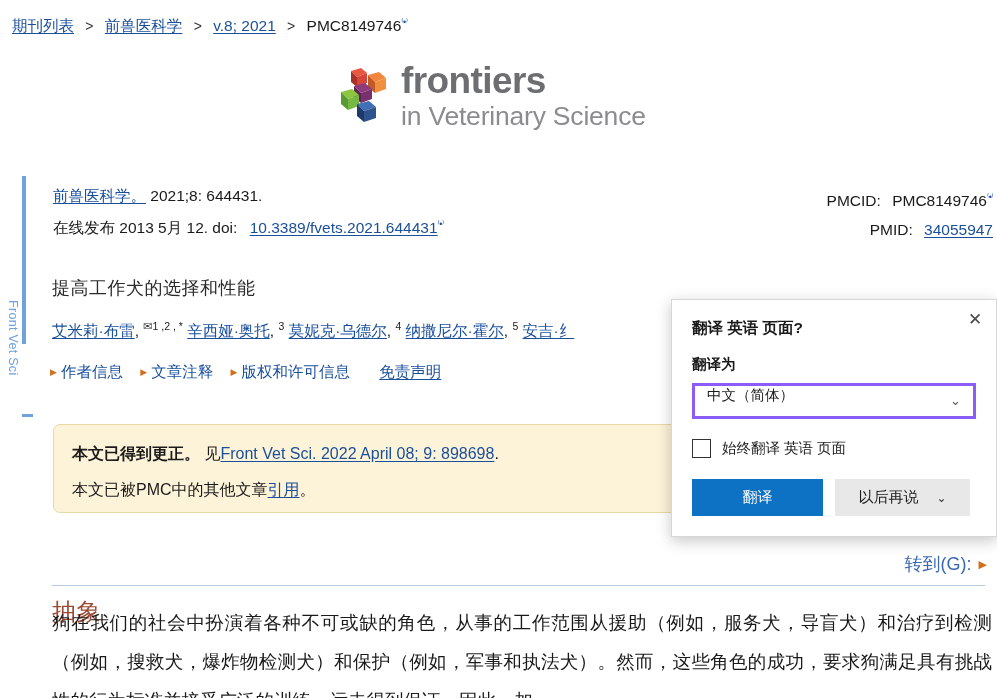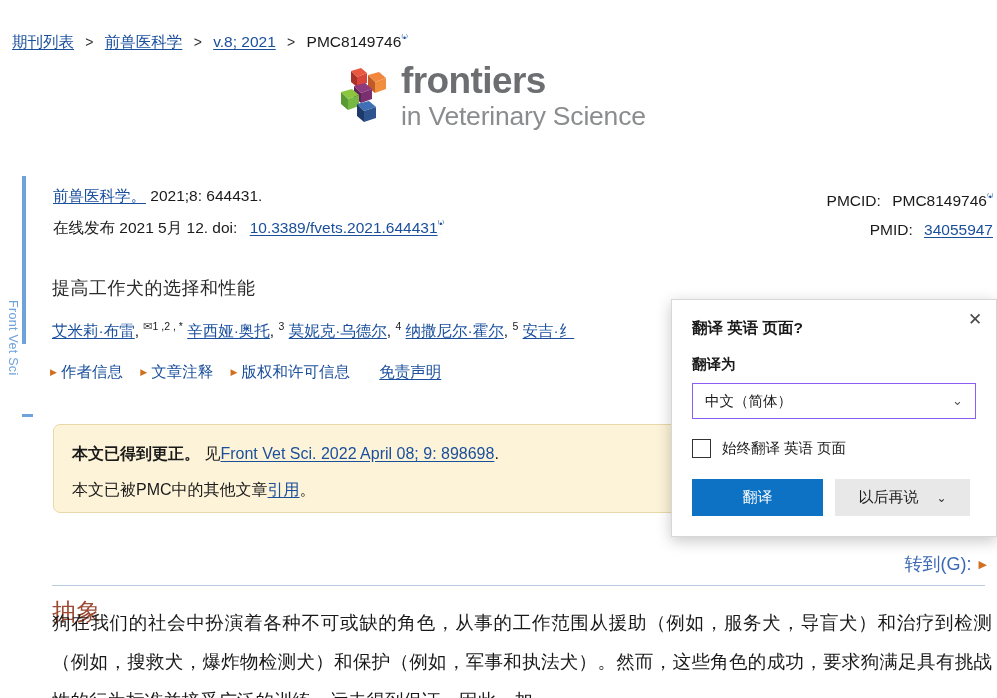--- a/index.html
+++ b/index.html
@@ -15,21 +15,21 @@
   #page {
     position: relative;
     width: 997px; height: 698px;
     background: #ffffff;
     overflow: hidden;
   }
 
   
   .breadcrumb {
     position: absolute;
-    left: 12px; top: 32px;
+    left: 12px; top: 16px;
     font-size: 15.5px;
     color: #222;
     white-space: nowrap;
     text-align: right;
   }
   .breadcrumb a {
     color: #1a4f9c;
     text-decoration: underline;
     text-underline-offset: 2px;
   }
@@ -269,24 +269,23 @@
   }
   .tdlg-label {
     font-size: 14.5px;
     font-weight: bold;
     color: #1a1a1a;
     margin-bottom: 9px;
   }
   .tdlg-select {
     position: relative;
     height: 36px;
-    border: 1px solid #8b5cf6;
+    border: 3px solid #8b5cf6;
     background: #fff;
     display: flex;
-    align-items: center;
     padding: 0 12px;
     font-size: 14.5px;
     color: #1a1a1a;
     cursor: pointer;
   }
   .tdlg-select .chev {
     position: absolute;
     right: 12px; top: 50%;
     transform: translateY(-55%);
     font-size: 13px;
@@ -382,21 +381,21 @@
   <div class="rail"></div>
   <div class="rail-label">Front Vet Sci</div>
   <div class="rail-dash"></div>
 
   <div class="cite">
     <div>
       <a href="#">前兽医科学。</a>
       <span>2021;8: 644431.</span>
     </div>
     <div class="row2">
-      <span>在线发布 2021 5月 12. doi:</span>
+      <span>在线发布 2013 5月 12. doi:</span>
       <a href="#" class="doi">10.3389/fvets.2021.644431</a><span class="speaker">⁽•⁾</span>
     </div>
   </div>
 
   <div class="ids">
     <div>
       <span class="lbl">PMCID:</span>
       <span>PMC8149746</span><span class="speaker">⁽•⁾</span>
     </div>
     <div>

